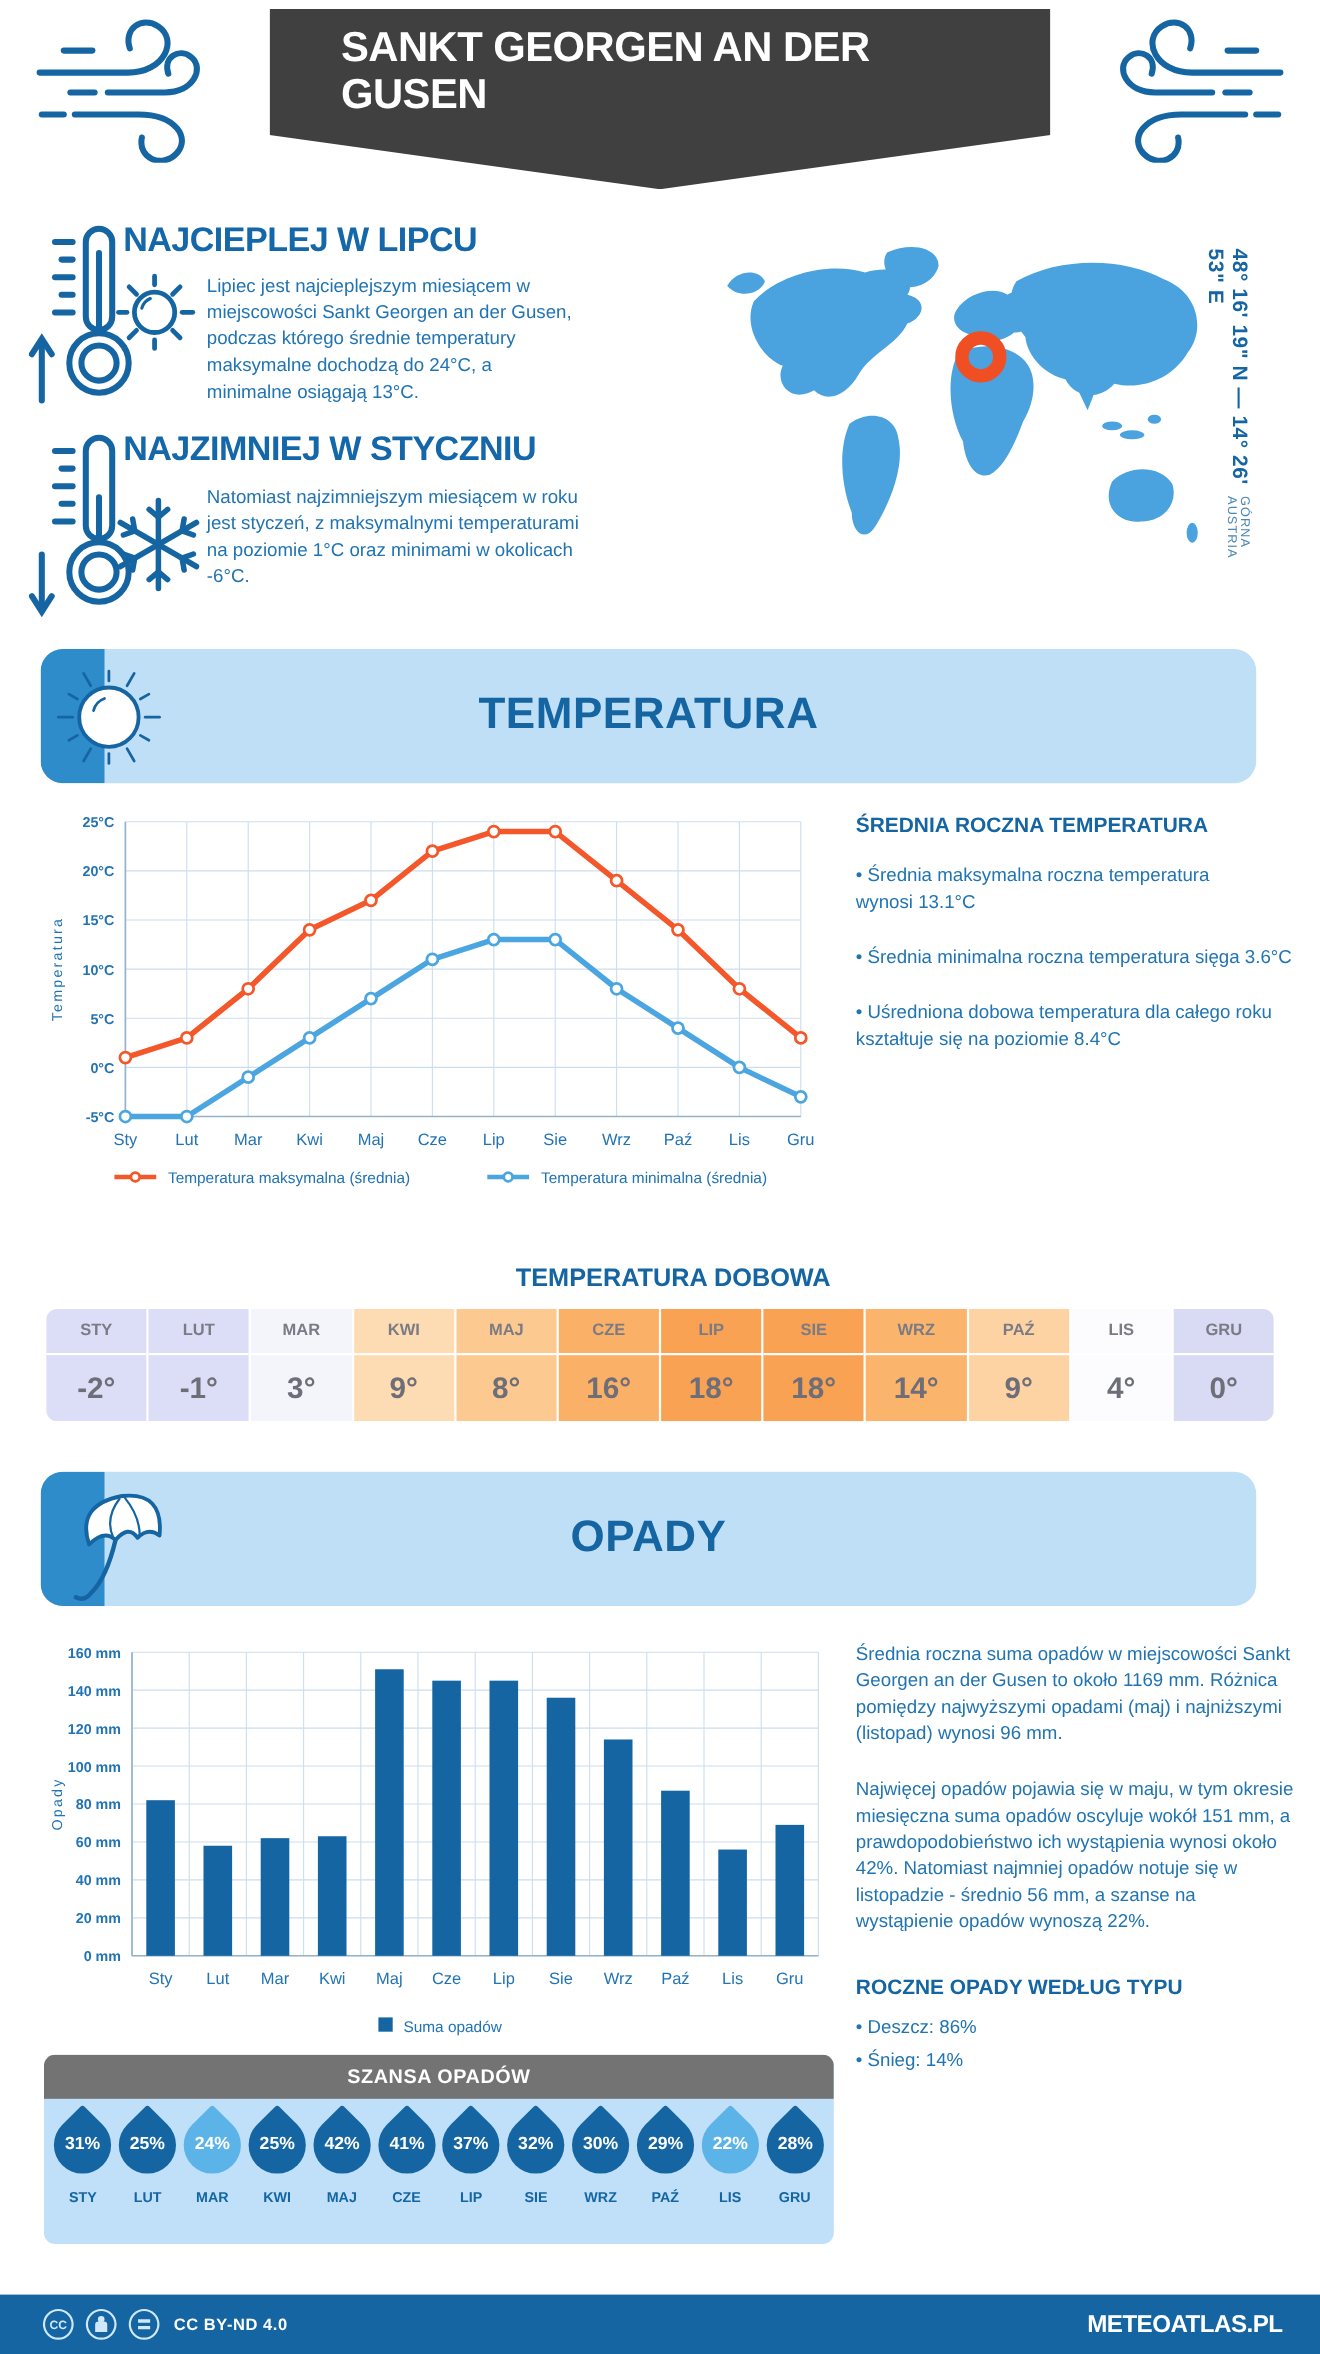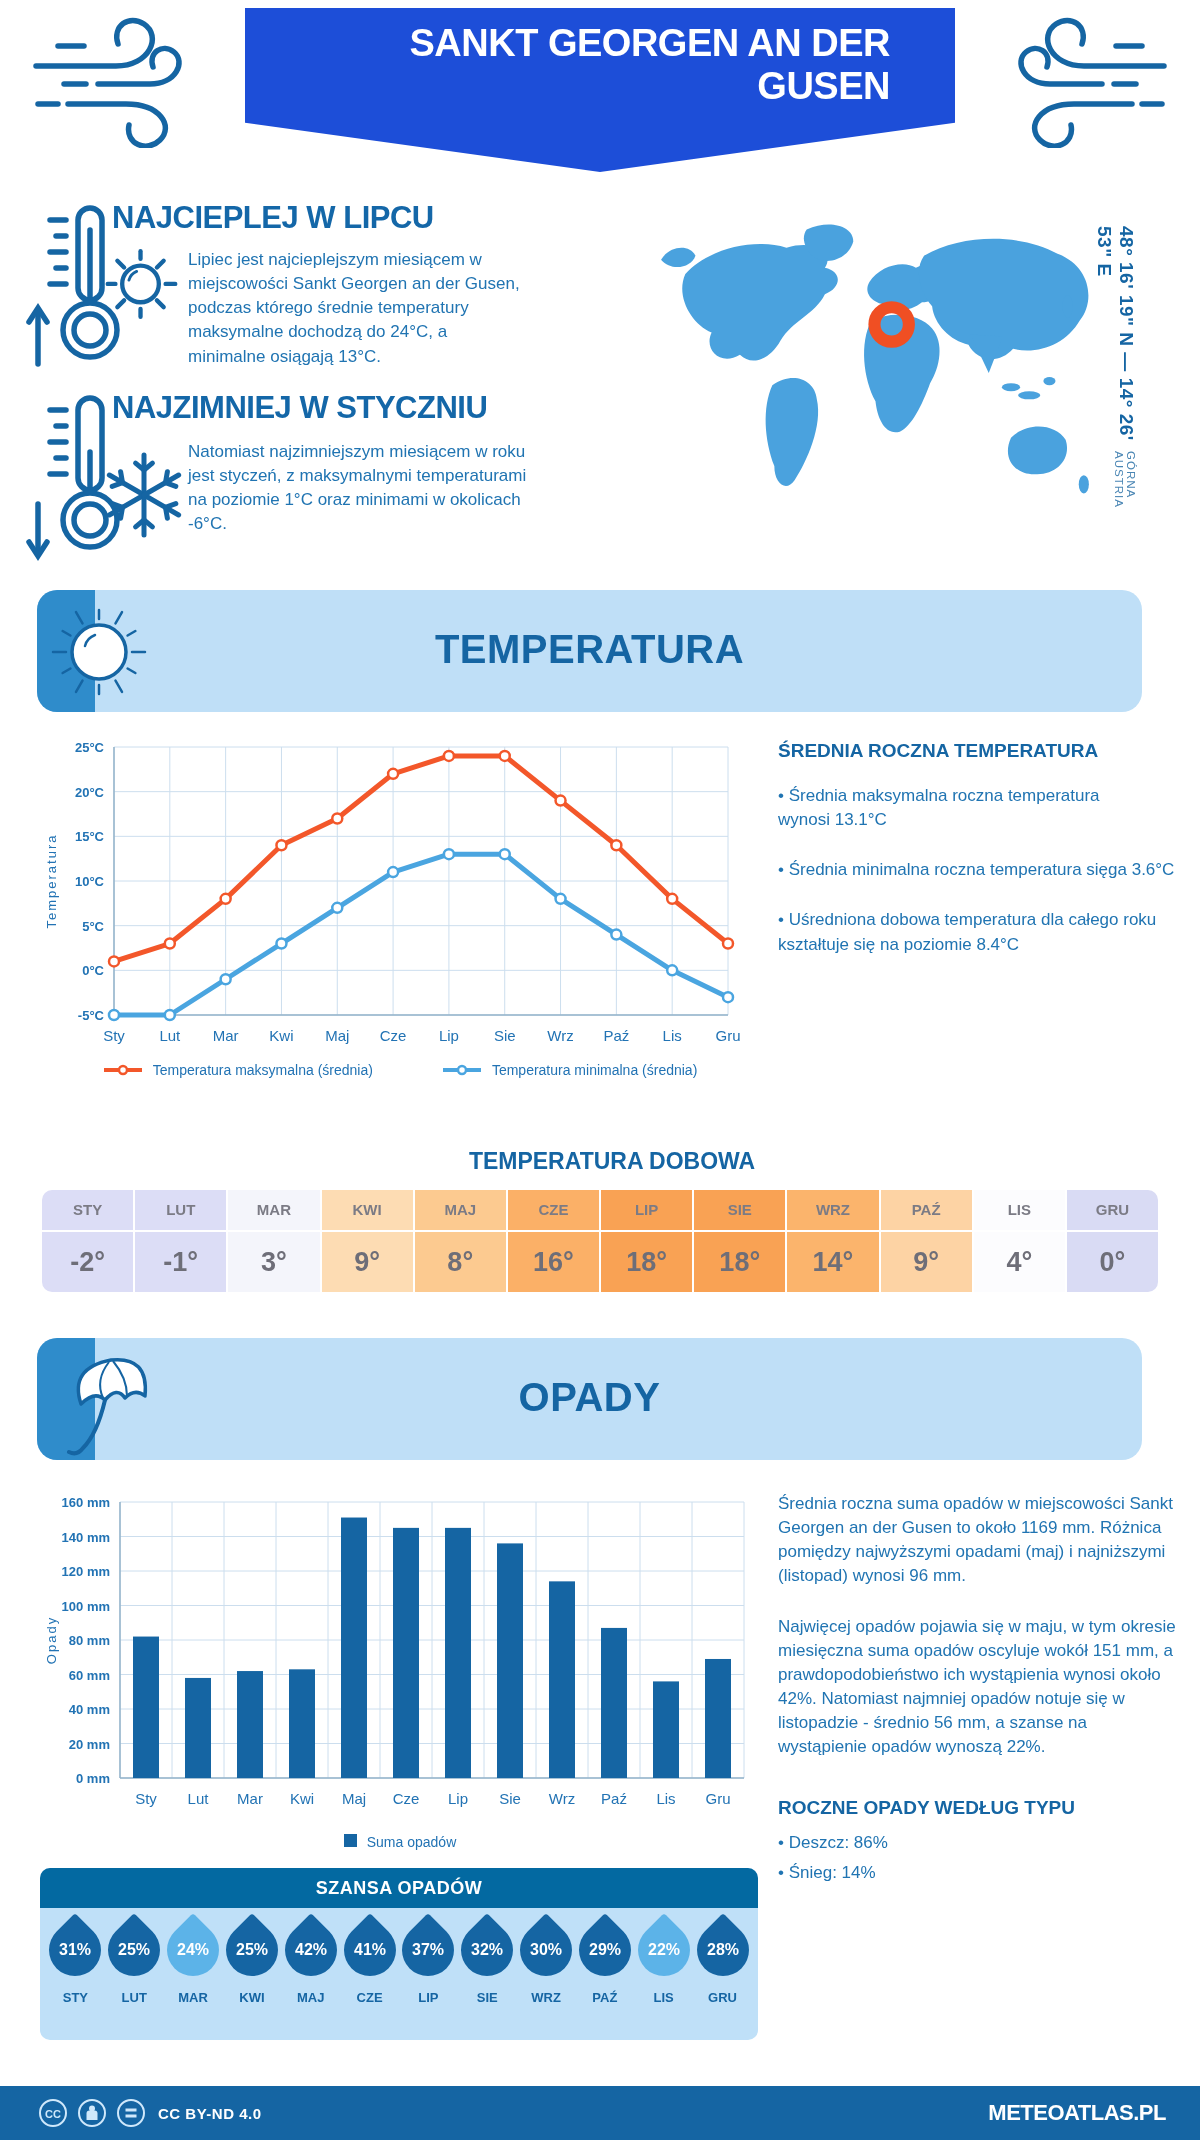--- a/index.html
+++ b/index.html
@@ -2,22 +2,22 @@
 <html><head>
 <meta charset="utf-8">
 <style>
   html,body{margin:0;padding:0;background:#fff;}
   .page{position:relative;width:1200px;height:2140px;background:#fff;overflow:hidden;
         font-family:"Liberation Sans",sans-serif;}
   .abs{position:absolute;}
   svg{font-family:"Liberation Sans",sans-serif;display:block;}
 
   
-  .banner{left:245px;top:8px;width:710px;height:164px;background:#1d4ed8;
-          clip-path:polygon(0 0,100% 0,100% 70%,50% 100%,0 70%);text-align:right;color:#fff;}
+  .banner{left:245px;top:8px;width:710px;height:164px;background:#404040;
+          clip-path:polygon(0 0,100% 0,100% 70%,50% 100%,0 70%);text-align:left;color:#fff;}
   .banner-title{margin:14px auto 0;width:580px;font-size:38px;font-weight:bold;line-height:1.12;letter-spacing:-.5px;}
   .banner-sub{position:absolute;left:0;right:0;bottom:16px;font-size:16px;font-weight:bold;letter-spacing:1.5px;}
 
   .h-section{font-size:31px;font-weight:bold;color:#1467a8;letter-spacing:-.5px;white-space:nowrap;}
   .p-body{font-size:17px;line-height:1.42;color:#2074b2;}
 
   
   .coords{left:1093px;top:226px;height:310px;writing-mode:vertical-rl;display:flex;gap:8px;}
   .coords .big{font-size:19px;font-weight:bold;color:#1565a3;letter-spacing:.5px;}
   .coords .small{font-size:11.5px;color:#4a86b4;letter-spacing:1px;}
@@ -37,21 +37,21 @@
   .dm{height:40px;line-height:40px;font-size:15px;font-weight:bold;color:#7b7b85;border-bottom:2px solid #fff;}
   .dv{height:60px;line-height:60px;font-size:27px;font-weight:bold;color:#6e6e78;}
 
   .lg-row{display:flex;justify-content:center;align-items:flex-start;gap:69px;}
   .lg-item{display:flex;align-items:center;gap:10px;font-size:14px;color:#2273b4;}
   .bar-legend{display:flex;justify-content:center;align-items:flex-start;gap:10px;font-size:14px;color:#2273b4;}
   .swatch{width:13px;height:13px;display:inline-block;}
 
   
   .szansa{left:40px;top:1868px;width:718px;height:172px;background:#bfe0f8;border-radius:10px;overflow:hidden;}
-  .szansa-h{height:40px;line-height:40px;background:#0369a1;color:#fff;text-align:center;
+  .szansa-h{height:40px;line-height:40px;background:#737373;color:#fff;text-align:center;
             font-size:18px;font-weight:bold;letter-spacing:.5px;}
   .drops{display:flex;justify-content:space-around;padding:0 6px;}
   .dropcell{width:58px;display:flex;flex-direction:column;align-items:center;}
   .drop{width:52px;height:52px;border-radius:3px 50% 50% 50%;transform:rotate(45deg);
         margin-top:16px;margin-bottom:14px;display:flex;align-items:center;justify-content:center;}
   .drop span{transform:rotate(-45deg);color:#fff;font-size:16px;font-weight:bold;}
   .dropm{font-size:13px;font-weight:bold;color:#1565a3;}
 
   
   .footer{left:0;top:2086px;width:1200px;height:54px;background:#1565a3;display:flex;align-items:center;}

